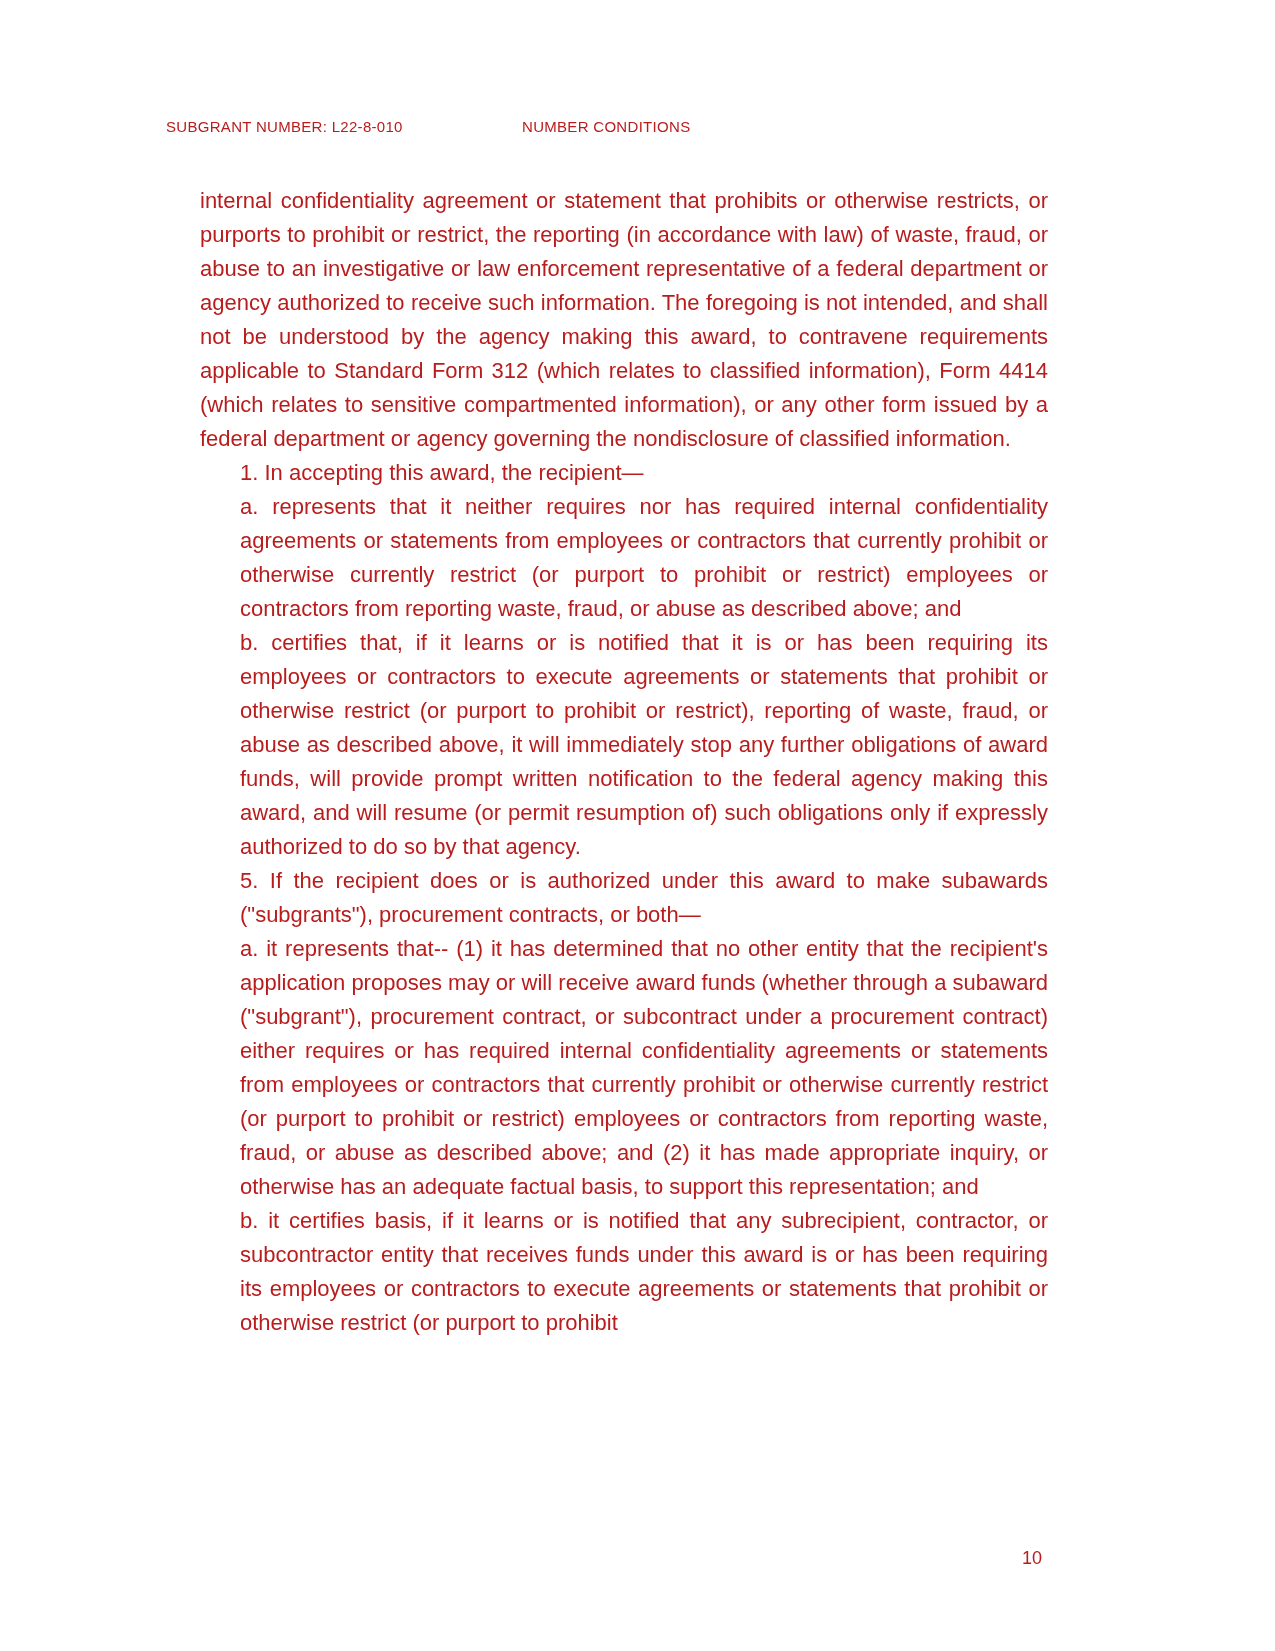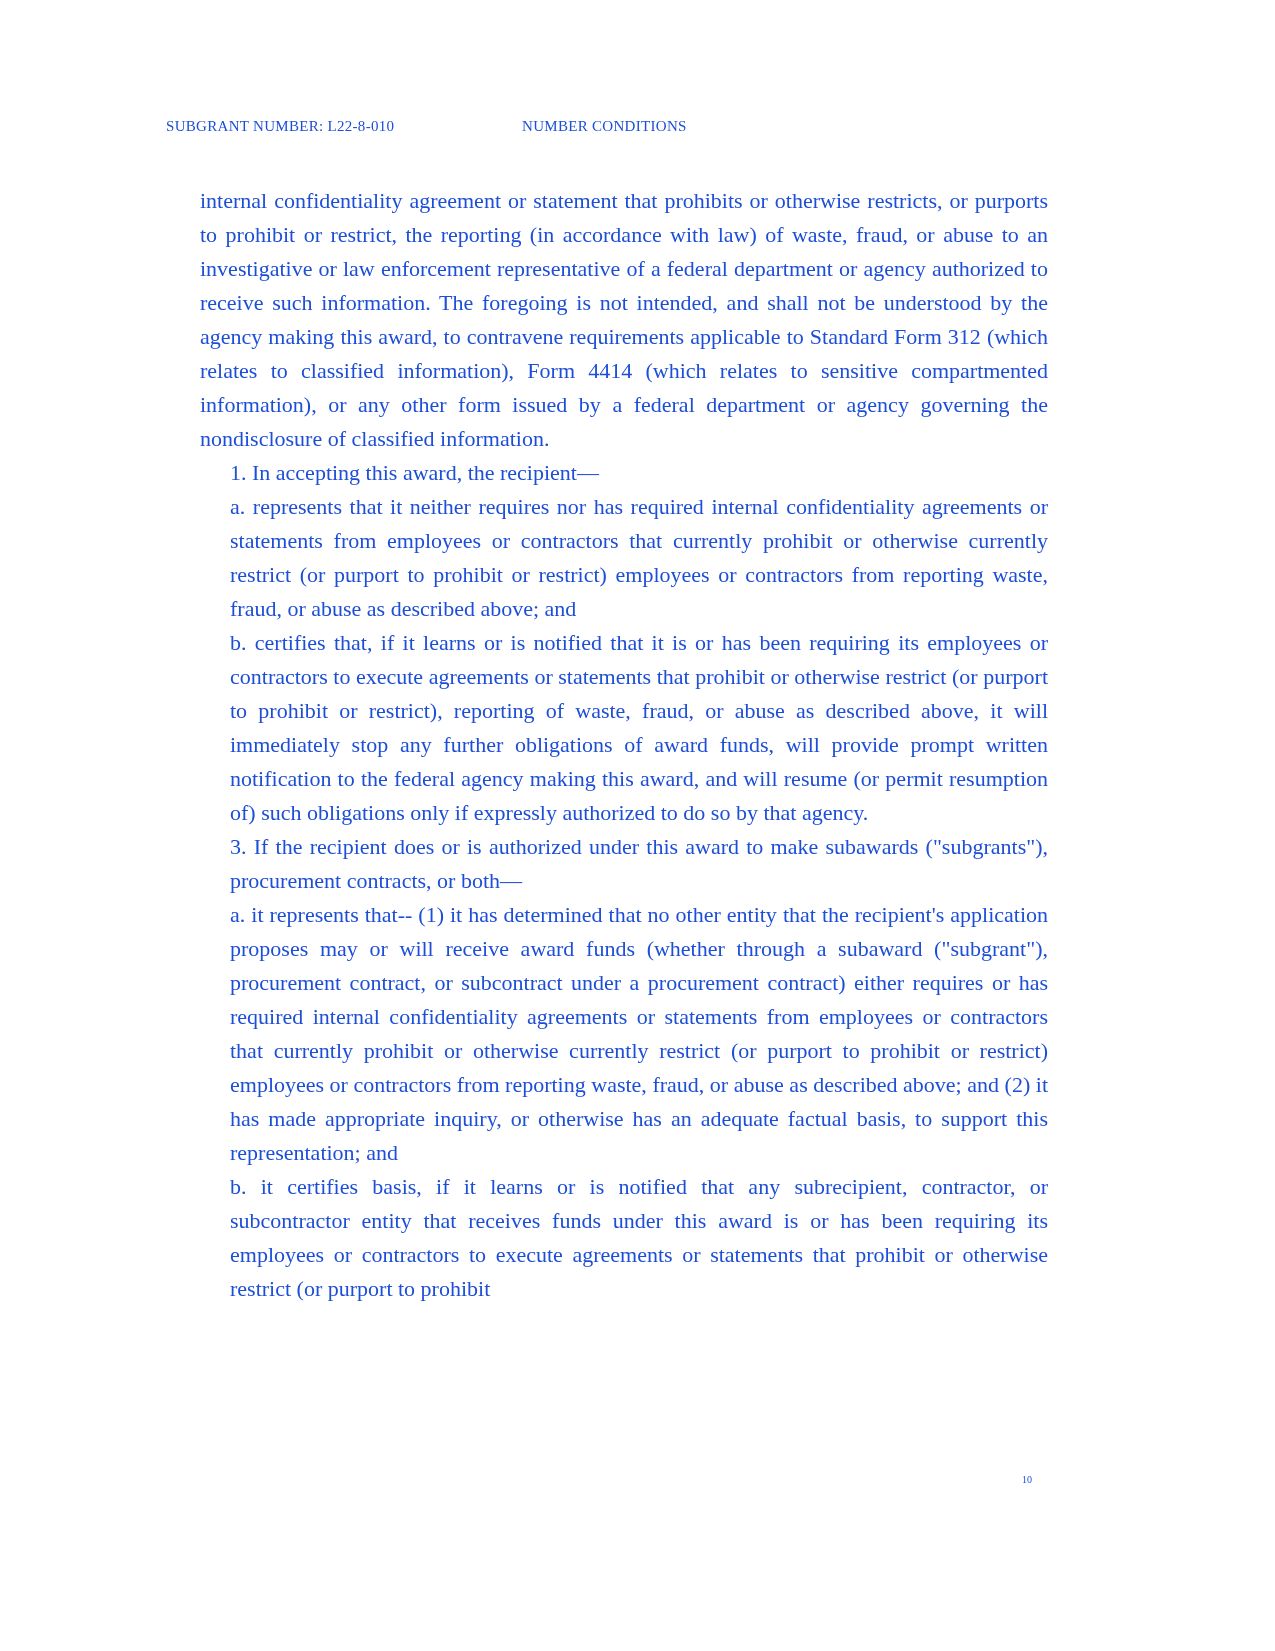--- a/index.html
+++ b/index.html
@@ -6,22 +6,22 @@
     margin: 0;
     padding: 0;
     background: #9a9a9a;
   }
   .page {
     position: relative;
     width: 1275px;
     height: 1651px;
     margin: 0 auto;
     background: #ffffff;
-    color: #1d4ed8;
-    font-family: Liberation Serif, serif;
+    color: #b91c1c;
+    font-family: Liberation Sans, sans-serif;
     overflow: hidden;
   }
   .header {
     position: absolute;
     top: 118px;
     left: 0;
     width: 100%;
     height: 22px;
   }
   .subgrant {
@@ -48,44 +48,44 @@
     font-size: 22px;
     line-height: 34px;
     text-align: justify;
     text-justify: inter-word;
   }
   .body-text p {
     margin: 0;
     padding: 0;
   }
   .body-text p.indent {
-    margin-left: 30px;
+    margin-left: 40px;
   }
   .page-number {
     position: absolute;
     left: 1022px;
-    top: 1474px;
-    font-size: 10px;
+    top: 1548px;
+    font-size: 18px;
   }
 </style>
 </head>
 <body>
 
 <div class="page">
 
   <div class="header">
     <span class="subgrant">SUBGRANT NUMBER: L22-8-010</span>
     <span class="doc-title">NUMBER CONDITIONS</span>
   </div>
 
   <div class="body-text">
     <p>internal confidentiality agreement or statement that prohibits or otherwise restricts, or purports to prohibit or restrict, the reporting (in accordance with law) of waste, fraud, or abuse to an investigative or law enforcement representative of a federal department or agency authorized to receive such information. The foregoing is not intended, and shall not be understood by the agency making this award, to contravene requirements applicable to Standard Form 312 (which relates to classified information), Form 4414 (which relates to sensitive compartmented information), or any other form issued by a federal department or agency governing the nondisclosure of classified information.</p>
     <p class="indent">1. In accepting this award, the recipient—</p>
     <p class="indent">a. represents that it neither requires nor has required internal confidentiality agreements or statements from employees or contractors that currently prohibit or otherwise currently restrict (or purport to prohibit or restrict) employees or contractors from reporting waste, fraud, or abuse as described above; and</p>
     <p class="indent">b. certifies that, if it learns or is notified that it is or has been requiring its employees or contractors to execute agreements or statements that prohibit or otherwise restrict (or purport to prohibit or restrict), reporting of waste, fraud, or abuse as described above, it will immediately stop any further obligations of award funds, will provide prompt written notification to the federal agency making this award, and will resume (or permit resumption of) such obligations only if expressly authorized to do so by that agency.</p>
-    <p class="indent">3. If the recipient does or is authorized under this award to make subawards ("subgrants"), procurement contracts, or both—</p>
+    <p class="indent">5. If the recipient does or is authorized under this award to make subawards ("subgrants"), procurement contracts, or both—</p>
     <p class="indent">a. it represents that-- (1) it has determined that no other entity that the recipient's application proposes may or will receive award funds (whether through a subaward ("subgrant"), procurement contract, or subcontract under a procurement contract) either requires or has required internal confidentiality agreements or statements from employees or contractors that currently prohibit or otherwise currently restrict (or purport to prohibit or restrict) employees or contractors from reporting waste, fraud, or abuse as described above; and (2) it has made appropriate inquiry, or otherwise has an adequate factual basis, to support this representation; and</p>
     <p class="indent">b. it certifies basis, if it learns or is notified that any subrecipient, contractor, or subcontractor entity that receives funds under this award is or has been requiring its employees or contractors to execute agreements or statements that prohibit or otherwise restrict (or purport to prohibit</p>
   </div>
 
   <div class="page-number">10</div>
 
 </div>
 
 </body></html>

